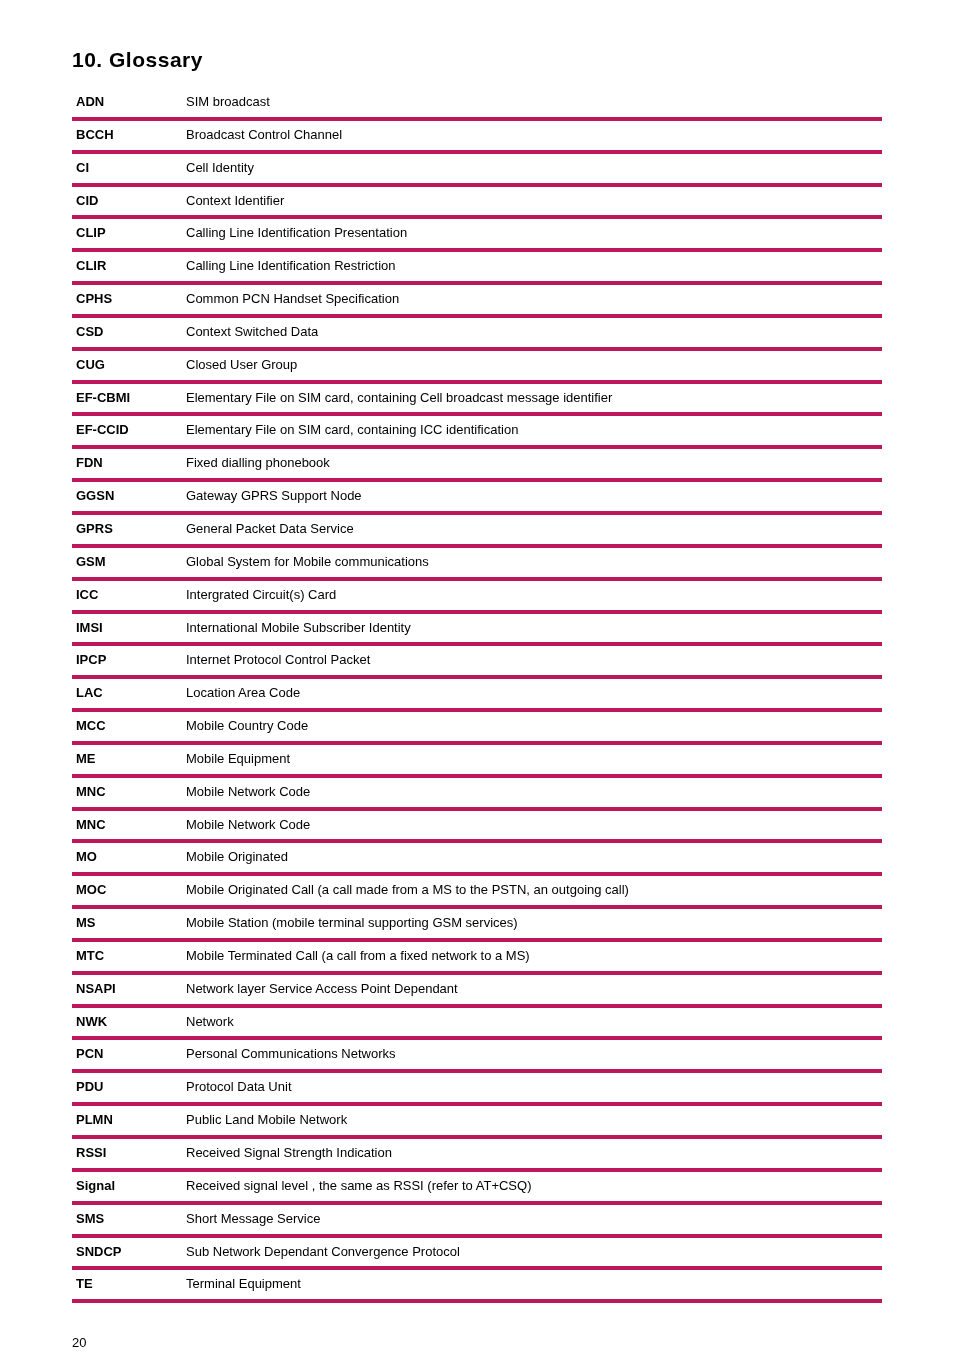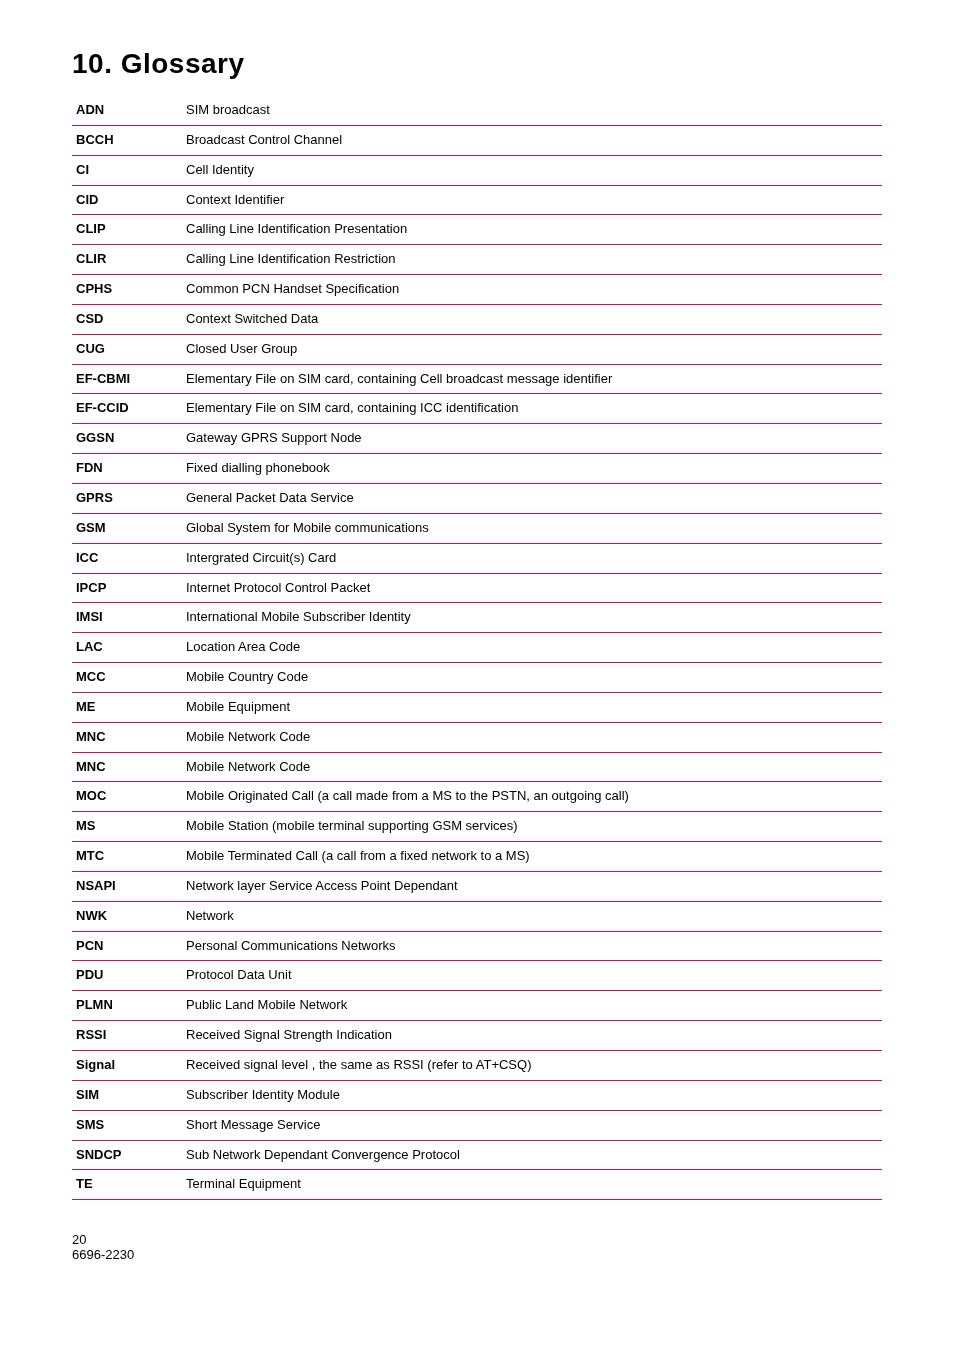--- a/index.html
+++ b/index.html
@@ -12,33 +12,33 @@
       font-family: Arial, Helvetica, sans-serif;
       font-size: 13px;
       background: #ffffff;
       color: #000000;
       width: 954px;
       min-height: 1352px;
       padding: 48px 72px 48px 72px;
     }
 
     h1 {
-      font-size: 28px;
+      font-size: 21px;
       font-weight: 900;
       margin-bottom: 16px;
       letter-spacing: 0.5px;
     }
 
     table {
       width: 100%;
       border-collapse: collapse;
     }
 
     tr {
-      border-bottom: 1px solid #be185d;
+      border-bottom: 4px solid #be185d;
     }
 
     td {
       padding: 5px 4px;
       vertical-align: top;
       line-height: 1.45;
     }
 
     td.abbr {
       font-weight: 700;
@@ -104,68 +104,72 @@
       </tr>
       <tr>
         <td class="abbr">EF-CBMI</td>
         <td class="def">Elementary File on SIM card, containing Cell broadcast message identifier</td>
       </tr>
       <tr>
         <td class="abbr">EF-CCID</td>
         <td class="def">Elementary File on SIM card, containing ICC identification</td>
       </tr>
       <tr>
+        <td class="abbr">FDN</td>
+        <td class="def">Fixed dialling phonebook</td>
+      </tr>
+      <tr>
         <td class="abbr">GGSN</td>
         <td class="def">Gateway GPRS Support Node</td>
       </tr>
       <tr>
-        <td class="abbr">FDN</td>
-        <td class="def">Fixed dialling phonebook</td>
-      </tr>
-      <tr>
         <td class="abbr">GPRS</td>
         <td class="def">General Packet Data Service</td>
       </tr>
       <tr>
         <td class="abbr">GSM</td>
         <td class="def">Global System for Mobile communications</td>
       </tr>
       <tr>
         <td class="abbr">ICC</td>
         <td class="def">Intergrated Circuit(s) Card</td>
       </tr>
       <tr>
+        <td class="abbr">IMSI</td>
+        <td class="def">International Mobile Subscriber Identity</td>
+      </tr>
+      <tr>
         <td class="abbr">IPCP</td>
         <td class="def">Internet Protocol Control Packet</td>
       </tr>
       <tr>
-        <td class="abbr">IMSI</td>
-        <td class="def">International Mobile Subscriber Identity</td>
-      </tr>
-      <tr>
         <td class="abbr">LAC</td>
         <td class="def">Location Area Code</td>
       </tr>
       <tr>
         <td class="abbr">MCC</td>
         <td class="def">Mobile Country Code</td>
       </tr>
       <tr>
         <td class="abbr">ME</td>
         <td class="def">Mobile Equipment</td>
       </tr>
       <tr>
         <td class="abbr">MNC</td>
         <td class="def">Mobile Network Code</td>
       </tr>
       <tr>
         <td class="abbr">MNC</td>
         <td class="def">Mobile Network Code</td>
       </tr>
       <tr>
+        <td class="abbr">MO</td>
+        <td class="def">Mobile Originated</td>
+      </tr>
+      <tr>
         <td class="abbr">MOC</td>
         <td class="def">Mobile Originated Call (a call made from a MS to the PSTN, an outgoing call)</td>
       </tr>
       <tr>
         <td class="abbr">MS</td>
         <td class="def">Mobile Station (mobile terminal supporting GSM services)</td>
       </tr>
       <tr>
         <td class="abbr">MTC</td>
         <td class="def">Mobile Terminated Call (a call from a fixed network to a MS)</td>
@@ -190,24 +194,20 @@
         <td class="abbr">PLMN</td>
         <td class="def">Public Land Mobile Network</td>
       </tr>
       <tr>
         <td class="abbr">RSSI</td>
         <td class="def">Received Signal Strength Indication</td>
       </tr>
       <tr>
         <td class="abbr">Signal</td>
         <td class="def">Received signal level , the same as RSSI (refer to AT+CSQ)</td>
-      </tr>
-      <tr>
-        <td class="abbr">SIM</td>
-        <td class="def">Subscriber Identity Module</td>
       </tr>
       <tr>
         <td class="abbr">SMS</td>
         <td class="def">Short Message Service</td>
       </tr>
       <tr>
         <td class="abbr">SNDCP</td>
         <td class="def">Sub Network Dependant Convergence Protocol</td>
       </tr>
       <tr>

